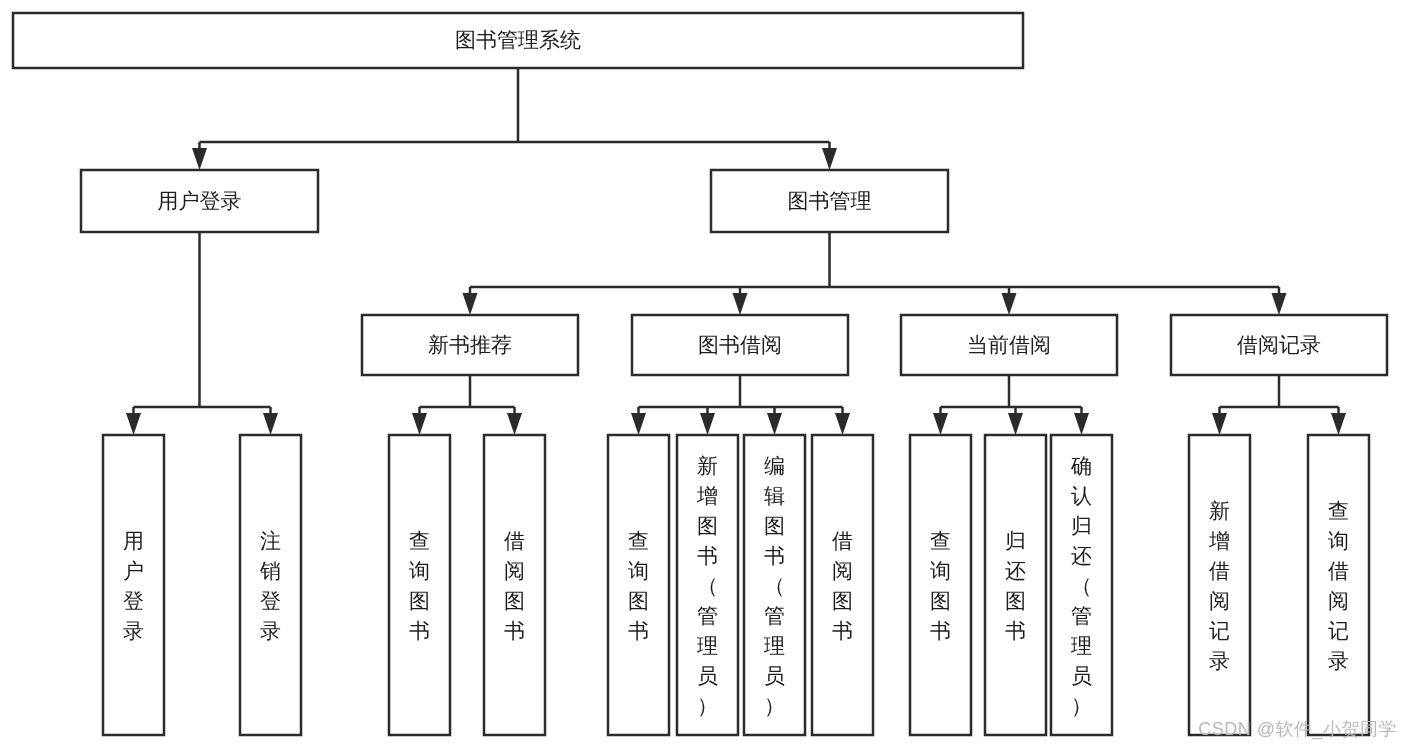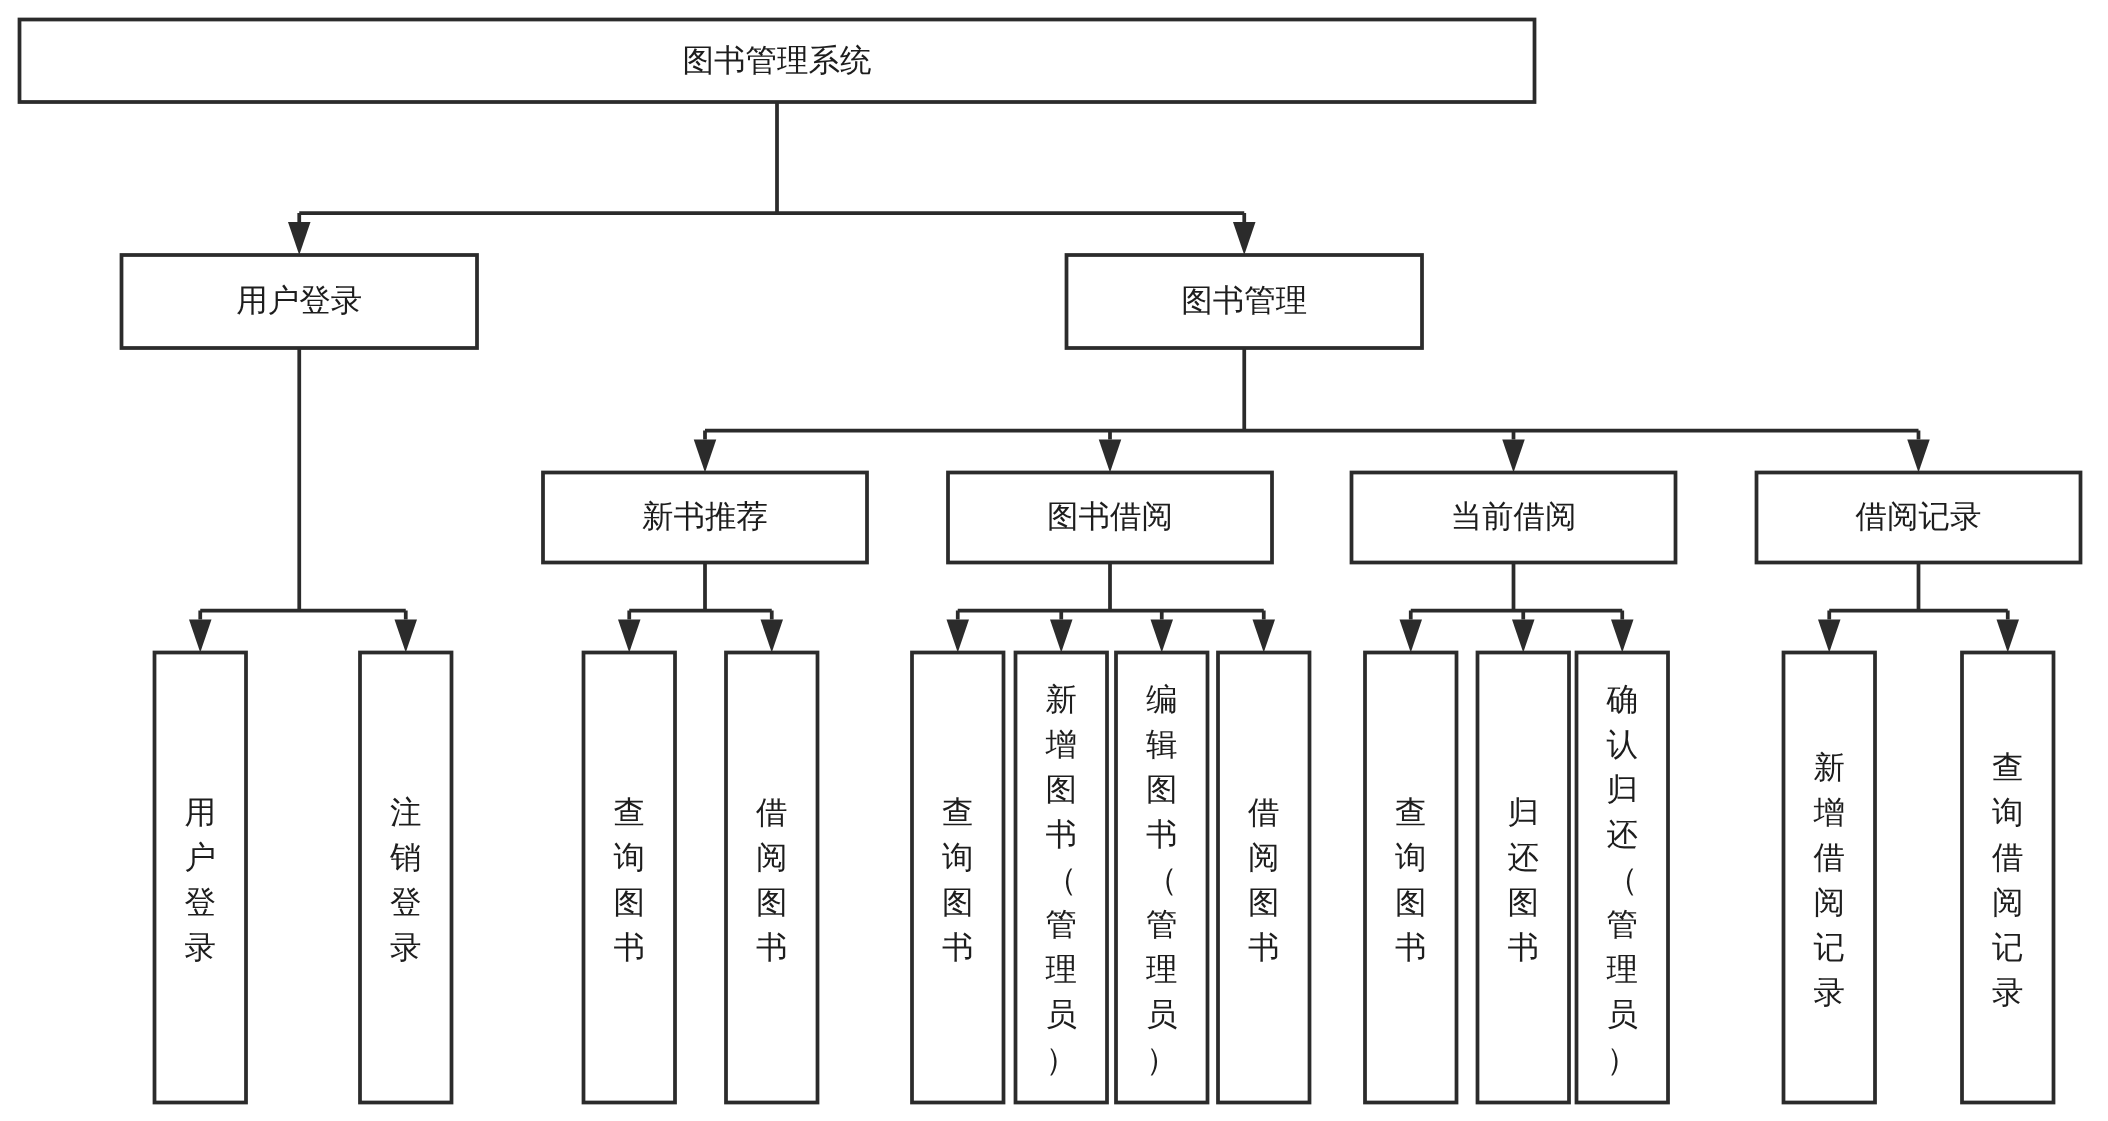--- a/index.html
+++ b/index.html
@@ -200,13 +200,14 @@
         <g>
           <rect class="node-rect" x="1189" y="435" width="61" height="300"></rect>
           <text class="node-label-v" x="1219.5" y="518.4"><tspan x="1219.5" dy="0">新</tspan><tspan x="1219.5" dy="30">增</tspan><tspan x="1219.5" dy="30">借</tspan><tspan x="1219.5" dy="30">阅</tspan><tspan x="1219.5" dy="30">记</tspan><tspan x="1219.5" dy="30">录</tspan></text>
         </g>
         <g>
           <rect class="node-rect" x="1308" y="435" width="61" height="300"></rect>
           <text class="node-label-v" x="1338.5" y="518.4"><tspan x="1338.5" dy="0">查</tspan><tspan x="1338.5" dy="30">询</tspan><tspan x="1338.5" dy="30">借</tspan><tspan x="1338.5" dy="30">阅</tspan><tspan x="1338.5" dy="30">记</tspan><tspan x="1338.5" dy="30">录</tspan></text>
         </g>
       </g>
   </svg>
+  <div class="watermark-text">CSDN @软件_小贺同学</div>
 </div>
 
 </body></html>

